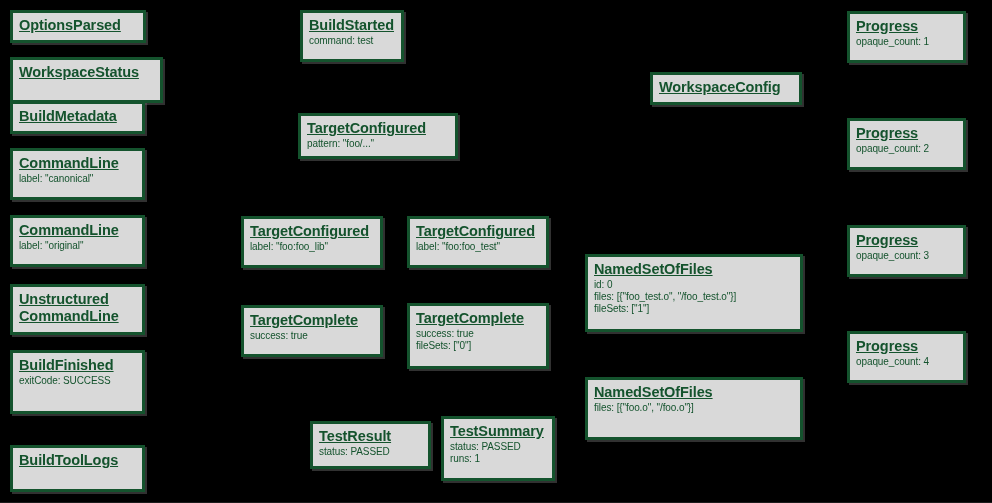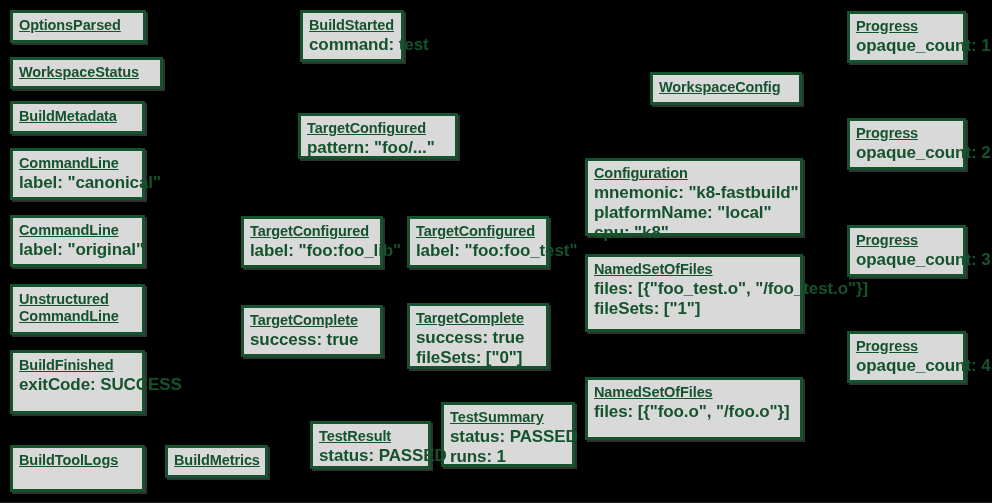--- a/index.html
+++ b/index.html
@@ -38,22 +38,22 @@
     font-size: 14.5px;
     font-weight: bold;
     text-decoration: underline;
     text-underline-offset: 1px;
     white-space: pre-line;
     letter-spacing: -0.1px;
     margin: 0 0 1px 0;
     display: block;
   }
   .node-field {
-    font-size: 17px;
-    font-weight: bold;
+    font-size: 10px;
+    font-weight: normal;
     white-space: pre;
     display: block;
     letter-spacing: -0.1px;
   }
 </style>
 </head>
 <body>
 
 <div id="canvas">
   <div class="bottom-rule"></div>
@@ -61,65 +61,60 @@
       <span class="node-title">OptionsParsed</span>
     </div>
     <div class="node" style="left: 300px; top: 10px; width: 104px; height: 52px;">
       <span class="node-title">BuildStarted</span>
       <span class="node-field">command: test</span>
     </div>
     <div class="node" style="left: 847px; top: 11px; width: 119px; height: 52px;">
       <span class="node-title">Progress</span>
       <span class="node-field">opaque_count: 1</span>
     </div>
-    <div class="node" style="left: 10px; top: 57px; width: 153px; height: 32px;">
+    <div class="node" style="left: 10px; top: 57px; width: 153px; height: 46px;">
       <span class="node-title">WorkspaceStatus</span>
     </div>
     <div class="node" style="left: 650px; top: 72px; width: 152px; height: 33px;">
       <span class="node-title">WorkspaceConfig</span>
     </div>
     <div class="node" style="left: 10px; top: 101px; width: 135px; height: 33px;">
       <span class="node-title">BuildMetadata</span>
     </div>
     <div class="node" style="left: 298px; top: 113px; width: 160px; height: 46px;">
       <span class="node-title">TargetConfigured</span>
       <span class="node-field">pattern: "foo/..."</span>
     </div>
     <div class="node" style="left: 847px; top: 118px; width: 119px; height: 52px;">
       <span class="node-title">Progress</span>
       <span class="node-field">opaque_count: 2</span>
     </div>
     <div class="node" style="left: 10px; top: 148px; width: 135px; height: 52px;">
       <span class="node-title">CommandLine</span>
       <span class="node-field">label: "canonical"</span>
     </div>
-    <div class="node" style="left: 585px; top: 158px; width: 218px; height: 78px;">
-      <span class="node-title">Configuration</span>
-      <span class="node-field">mnemonic: "k8-fastbuild"</span>
-      <span class="node-field">platformName: "local"</span>
-      <span class="node-field">cpu: "k8"</span>
-    </div>
     <div class="node" style="left: 241px; top: 216px; width: 142px; height: 52px;">
       <span class="node-title">TargetConfigured</span>
       <span class="node-field">label: "foo:foo_lib"</span>
     </div>
     <div class="node" style="left: 407px; top: 216px; width: 142px; height: 52px;">
       <span class="node-title">TargetConfigured</span>
       <span class="node-field">label: "foo:foo_test"</span>
     </div>
     <div class="node" style="left: 10px; top: 215px; width: 135px; height: 52px;">
       <span class="node-title">CommandLine</span>
       <span class="node-field">label: "original"</span>
     </div>
     <div class="node" style="left: 847px; top: 225px; width: 119px; height: 52px;">
       <span class="node-title">Progress</span>
       <span class="node-field">opaque_count: 3</span>
     </div>
     <div class="node" style="left: 585px; top: 254px; width: 218px; height: 78px;">
       <span class="node-title">NamedSetOfFiles</span>
+      <span class="node-field">id: 0</span>
       <span class="node-field">files: [{"foo_test.o", "/foo_test.o"}]</span>
       <span class="node-field">fileSets: ["1"]</span>
     </div>
     <div class="node" style="left: 10px; top: 284px; width: 135px; height: 51px;">
       <span class="node-title">Unstructured
 CommandLine</span>
     </div>
     <div class="node" style="left: 241px; top: 305px; width: 142px; height: 52px;">
       <span class="node-title">TargetComplete</span>
       <span class="node-field">success: true</span>
@@ -134,28 +129,25 @@
       <span class="node-field">opaque_count: 4</span>
     </div>
     <div class="node" style="left: 10px; top: 350px; width: 135px; height: 64px;">
       <span class="node-title">BuildFinished</span>
       <span class="node-field">exitCode: SUCCESS</span>
     </div>
     <div class="node" style="left: 585px; top: 377px; width: 218px; height: 63px;">
       <span class="node-title">NamedSetOfFiles</span>
       <span class="node-field">files: [{"foo.o", "/foo.o"}]</span>
     </div>
-    <div class="node" style="left: 441px; top: 402px; width: 134px; height: 65px;">
+    <div class="node" style="left: 441px; top: 416px; width: 114px; height: 65px;">
       <span class="node-title">TestSummary</span>
       <span class="node-field">status: PASSED</span>
       <span class="node-field">runs: 1</span>
     </div>
     <div class="node" style="left: 310px; top: 421px; width: 121px; height: 48px;">
       <span class="node-title">TestResult</span>
       <span class="node-field">status: PASSED</span>
     </div>
     <div class="node" style="left: 10px; top: 445px; width: 135px; height: 47px;">
       <span class="node-title">BuildToolLogs</span>
     </div>
-    <div class="node" style="left: 165px; top: 445px; width: 103px; height: 33px;">
-      <span class="node-title">BuildMetrics</span>
-    </div>
   </div>
 
 </body></html>

